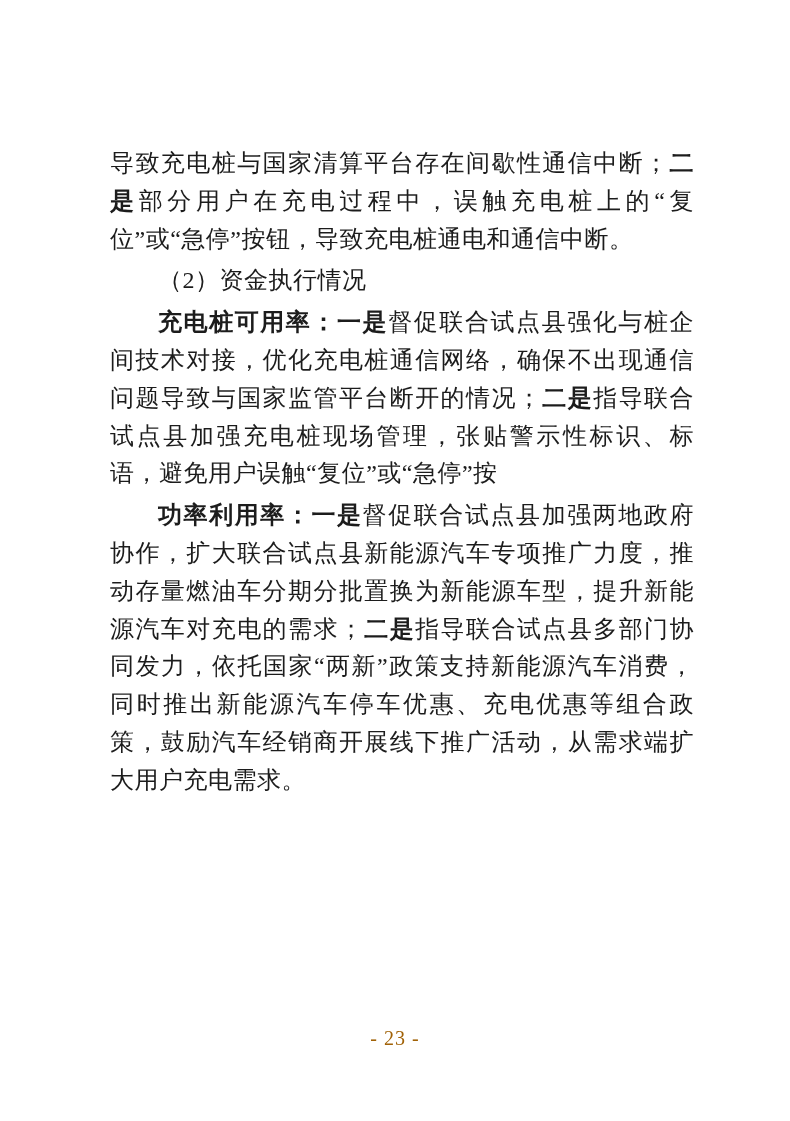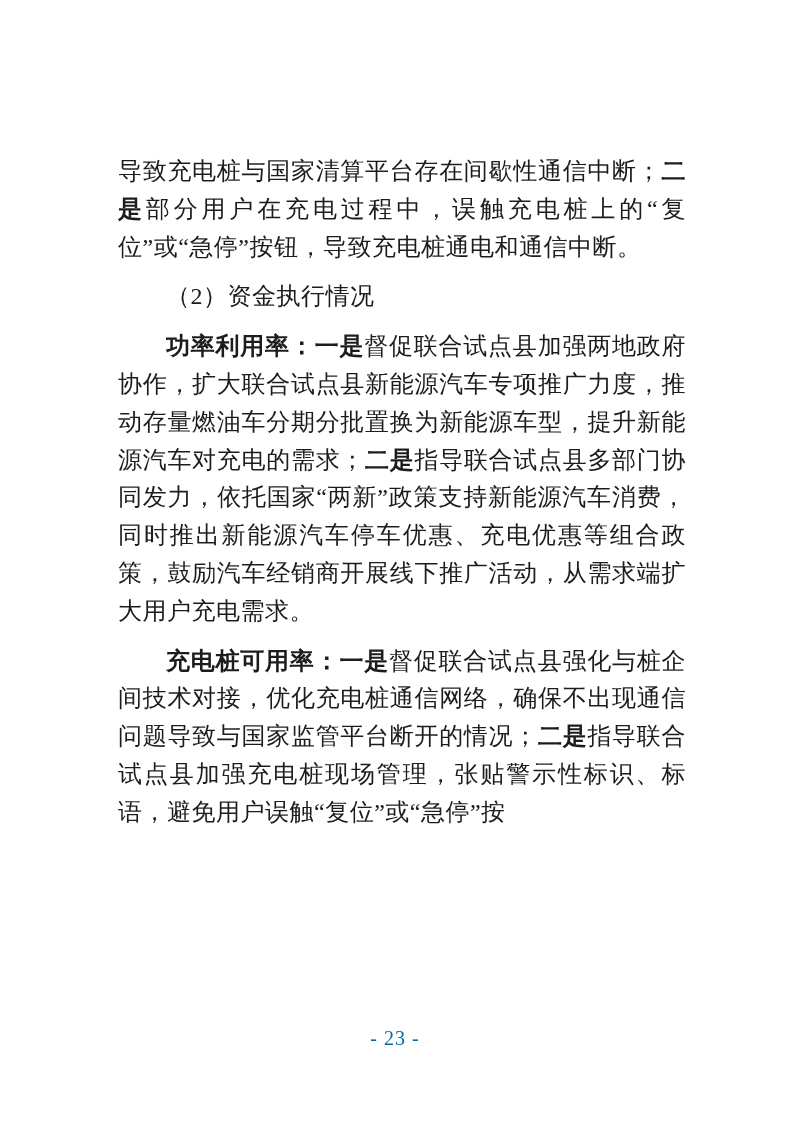--- a/index.html
+++ b/index.html
@@ -22,58 +22,58 @@
     left: 106px;
     width: 592px;
     font-size: 24px;
     line-height: 37.8px;
     letter-spacing: 0.5px;
     text-align: justify;
     text-justify: inter-character;
     font-kerning: none;
   }
   .para {
-    margin: 12px;
+    margin: 4px;
     padding: 0;
   }
   .para.indent {
     text-indent: 2em;
   }
   .para.flush {
     text-indent: 0;
   }
   .para b {
     font-weight: 700;
   }
   .page-footer {
     position: absolute;
     top: 1024px;
     left: 0;
     right: 0;
     text-align: center;
     font-size: 20px;
     line-height: 28px;
-    color: #0369a1;
+    color: #a16207;
     letter-spacing: 1px;
   }
 </style>
 </head>
 <body>
 
 <div class="page">
 
   <main class="text-block">
 
     <p class="para flush"><span>导致充电桩与国家清算平台存在间歇性通信中断；</span><b>二是</b><span>部分用户在充电过程中，误触充电桩上的“复位”或“急停”按钮，导致充电桩通电和通信中断。</span></p>
 
     <p class="para indent"><span>（2）资金执行情况</span></p>
 
 
 
+    <p class="para indent"><b>充电桩可用率：一是</b><span>督促联合试点县强化与桩企间技术对接，优化充电桩通信网络，确保不出现通信问题导致与国家监管平台断开的情况；</span><b>二是</b><span>指导联合试点县加强充电桩现场管理，张贴警示性标识、标语，避免用户误触“复位”或“急停”按</span></p>
+
     <p class="para indent"><b>功率利用率：一是</b><span>督促联合试点县加强两地政府协作，扩大联合试点县新能源汽车专项推广力度，推动存量燃油车分期分批置换为新能源车型，提升新能源汽车对充电的需求；</span><b>二是</b><span>指导联合试点县多部门协同发力，依托国家“两新”政策支持新能源汽车消费，同时推出新能源汽车停车优惠、充电优惠等组合政策，鼓励汽车经销商开展线下推广活动，从需求端扩大用户充电需求。</span></p>
-
-    <p class="para indent"><b>充电桩可用率：一是</b><span>督促联合试点县强化与桩企间技术对接，优化充电桩通信网络，确保不出现通信问题导致与国家监管平台断开的情况；</span><b>二是</b><span>指导联合试点县加强充电桩现场管理，张贴警示性标识、标语，避免用户误触“复位”或“急停”按</span></p>
 
   </main>
 
   <footer class="page-footer"><span>- 23 -</span></footer>
 
 </div>
 
 </body></html>

